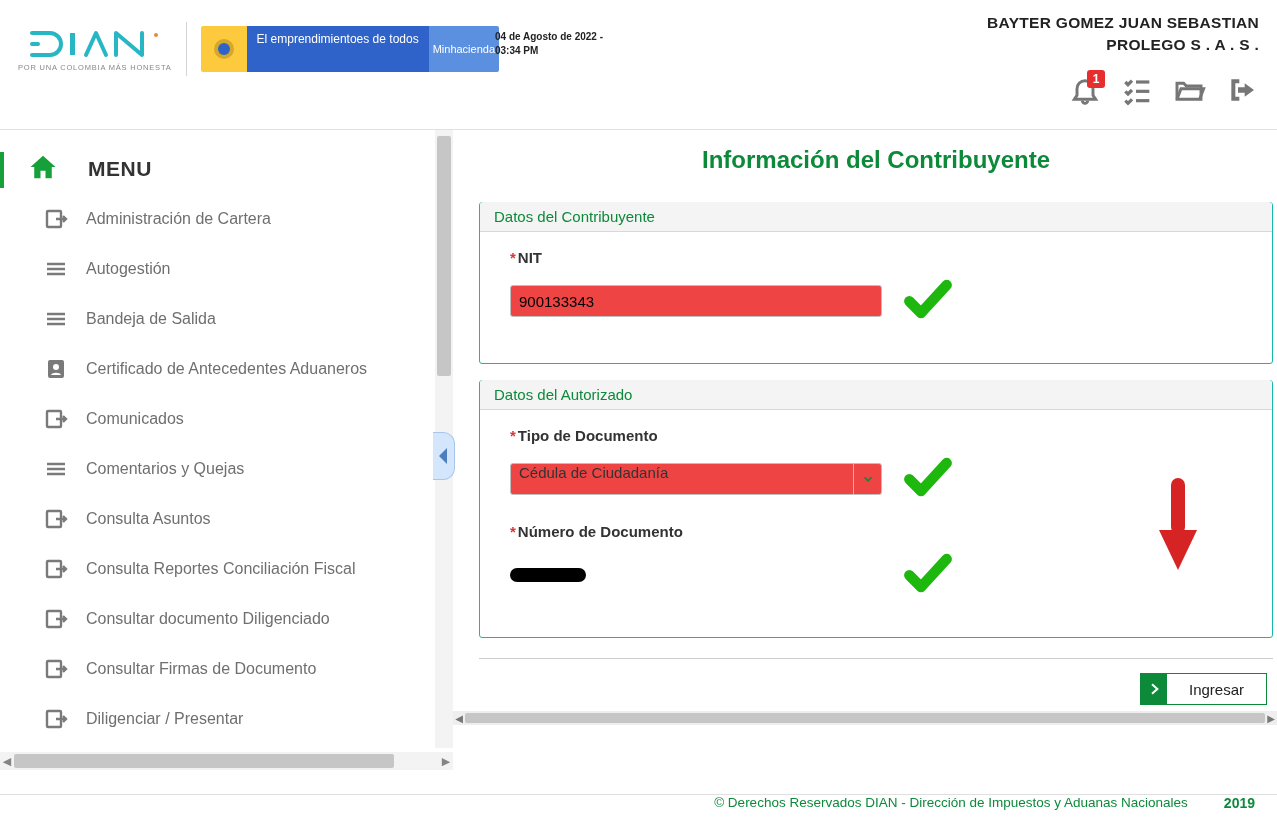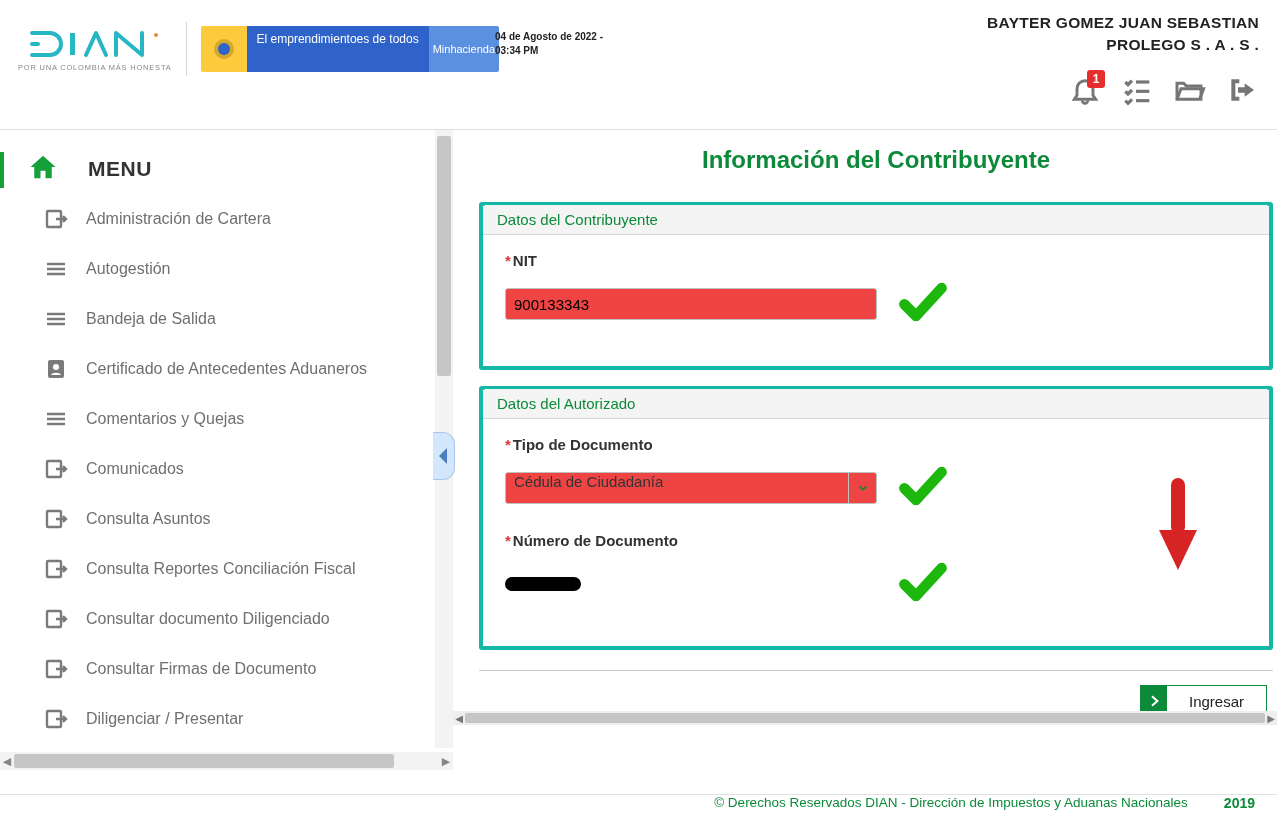--- a/index.html
+++ b/index.html
@@ -44,21 +44,21 @@
   .sb-hthumb { position:absolute; top:2px; bottom:2px; left:14px; width:380px; background:#c6c6c6; border-radius:2px;}
   .sb-arrow { position:absolute; top:0; bottom:0; width:14px; display:flex; align-items:center; justify-content:center; color:#858585; font-size:11px;}
   .sb-arrow.left{left:0;} .sb-arrow.right{right:0;}
 
   .handle { position:absolute; left:433px; top:432px; width:22px; height:48px; background:#d4e6fb; border:1px solid #a8c6eb; border-left:none; border-radius: 0 12px 12px 0; z-index:2; display:flex; align-items:center; justify-content:center;}
   .handle svg{color:#4b7fc0;}
 
   
   .main-wrap { flex:1; position:relative; padding:16px 0 0 26px;}
   .main-title { color:#0c8a3a; font-size:24px; font-weight:bold; text-align:center; margin-bottom:28px;}
-  .fieldset { border:4px solid #14b8a6; border-radius:3px; margin-bottom:16px; position:relative;}
+  .fieldset { border:1px solid #14b8a6; border-radius:3px; margin-bottom:16px; position:relative;padding-left:8px;}
   .fieldset .legend { position:absolute; top:-1px; left:0; right:0; background:#f4f4f4; color:#0c8a3a; font-size:15px; padding:6px 14px; border-bottom:1px solid #d8d8d8; border-radius:3px 3px 0 0;}
   .fieldset .content { padding:46px 22px 18px 22px;}
   .form-row { margin-bottom:14px; }
   .form-label { font-weight:bold; font-size:15px; margin-bottom:5px; display:block;}
   .req { color:#d33; margin-right:2px;}
   .form-field { display:flex; align-items:center; gap:18px; }
   .input-wrap { width:372px; }
   input.text, .select-box {
     width:100%; height:32px; border:1px solid #bfbfbf; border-radius:3px; padding:0 8px; font-size:15px; background:#ef4444;
   }
@@ -218,36 +218,36 @@
                   <svg width="24" height="24" viewBox="0 0 24 24" fill="currentColor">
                     <rect x="4" y="3" width="16" height="18" rx="2"></rect>
                     <circle cx="12" cy="10" r="3" fill="#fff"></circle>
                     <path d="M7 18c1-3 9-3 10 0" fill="#fff"></path>
                   </svg>
                 </span>
                 <span>Certificado de Antecedentes Aduaneros</span>
               </li>
             <li>
                 <span class="menu-icon">
+                  <svg width="24" height="24" viewBox="0 0 24 24" fill="none" stroke="currentColor" stroke-width="2.4">
+                    <rect x="3" y="4" width="14" height="16" rx="1"></rect>
+                    <path d="M12 12h10m-3-3 3 3-3 3"></path>
+                  </svg>
+                </span>
+                <span>Comunicados</span>
+              </li>
+            <li>
+                <span class="menu-icon">
                   <svg width="24" height="24" viewBox="0 0 24 24" stroke="currentColor" stroke-width="2.5">
                     <line x1="3" y1="7" x2="21" y2="7"></line>
                     <line x1="3" y1="12" x2="21" y2="12"></line>
                     <line x1="3" y1="17" x2="21" y2="17"></line>
                   </svg>
                 </span>
                 <span>Comentarios y Quejas</span>
-              </li>
-            <li>
-                <span class="menu-icon">
-                  <svg width="24" height="24" viewBox="0 0 24 24" fill="none" stroke="currentColor" stroke-width="2.4">
-                    <rect x="3" y="4" width="14" height="16" rx="1"></rect>
-                    <path d="M12 12h10m-3-3 3 3-3 3"></path>
-                  </svg>
-                </span>
-                <span>Comunicados</span>
               </li>
             <li>
                 <span class="menu-icon">
                   <svg width="24" height="24" viewBox="0 0 24 24" fill="none" stroke="currentColor" stroke-width="2.4">
                     <rect x="3" y="4" width="14" height="16" rx="1"></rect>
                     <path d="M12 12h10m-3-3 3 3-3 3"></path>
                   </svg>
                 </span>
                 <span>Consulta Asuntos</span>
               </li>

